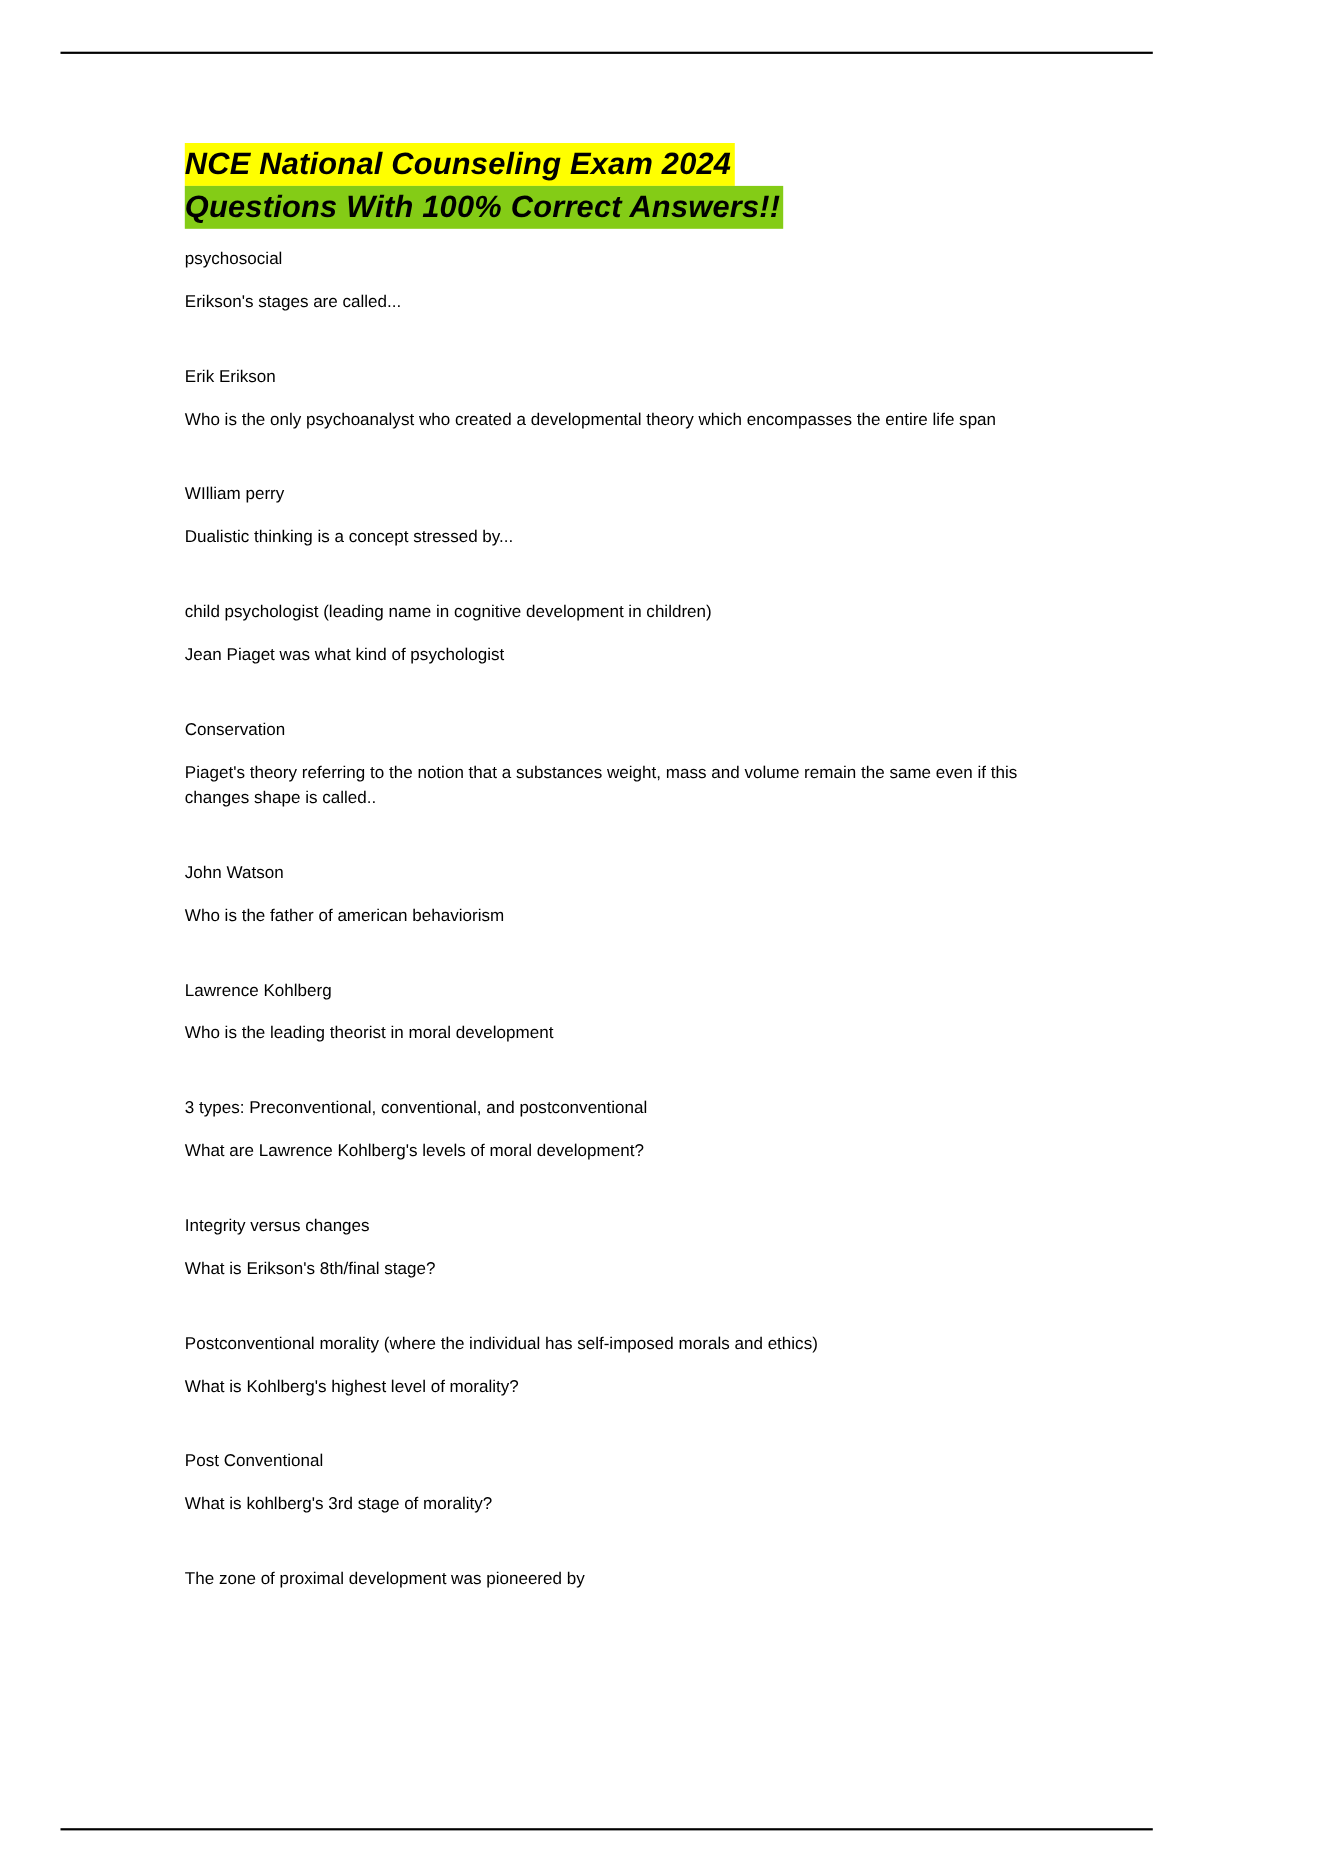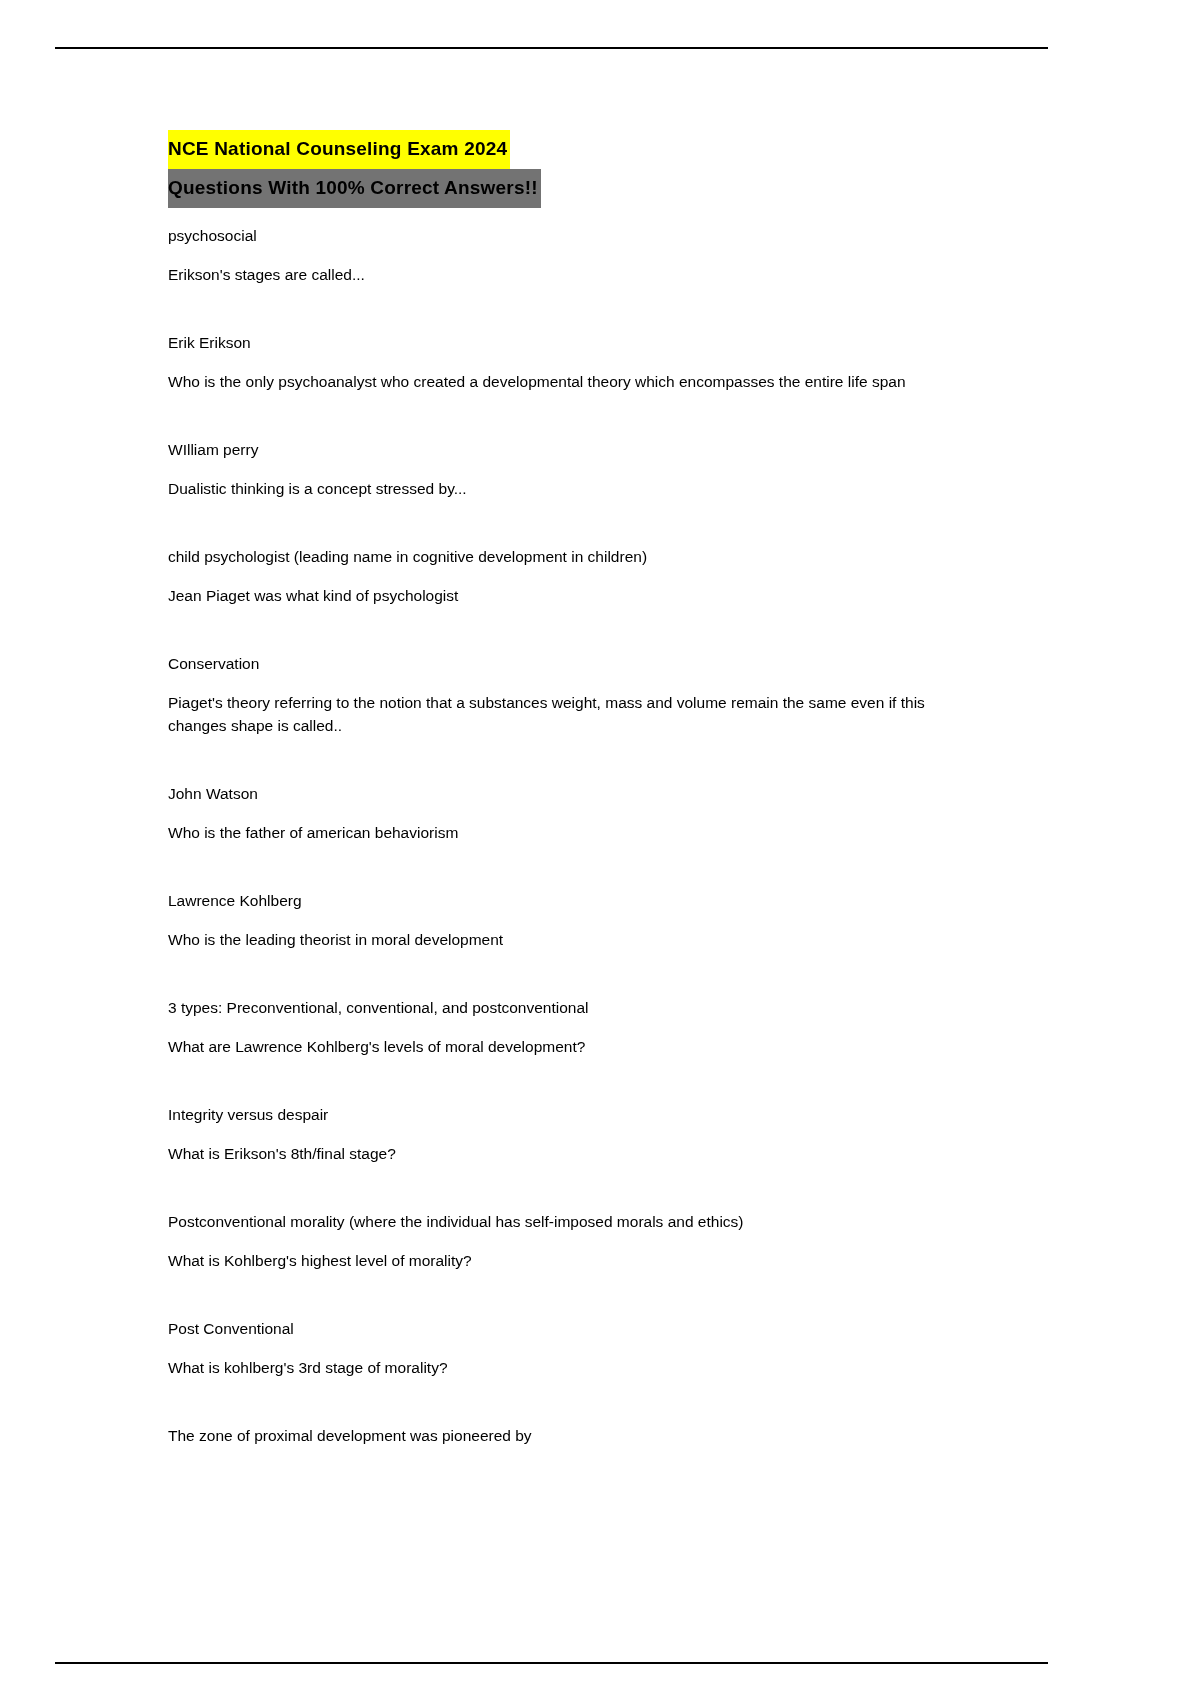--- a/index.html
+++ b/index.html
@@ -24,25 +24,26 @@
   }
   .rule.top { top: 47px; }
   .rule.bottom { top: 1662px; }
   .content {
     position: absolute;
     left: 168px;
     top: 130px;
     width: 760px;
   }
   h1.doc-title {
-    font-size: 19px;
+    font-size: 28px;
     line-height: 37px;
     font-weight: bold;
     margin-bottom: 10px;
     letter-spacing: 0.2px;
+    font-style: italic;
   }
   h1.doc-title .hl {
     display: inline-block;
     padding: 0 3px 2px 0;
   }
   .qa-block {
     margin-bottom: 45px;
     font-size: 15.5px;
     line-height: 23px;
   }
@@ -54,21 +55,21 @@
 </style>
 </head>
 <body>
 
 <div class="page">
   <div class="rule top"></div>
 
   <div class="content">
     <h1 class="doc-title">
       <span class="hl" style="background: rgb(255, 255, 0);">NCE National Counseling Exam 2024</span><br>
-      <span class="hl" style="background: #737373;">Questions With 100% Correct Answers!!</span>
+      <span class="hl" style="background: #84cc16;">Questions With 100% Correct Answers!!</span>
     </h1>
 
     <div id="qa-list">
   <div class="qa-block">
     <span class="answer">psychosocial</span>
     <span class="question">Erikson's stages are called...</span>
   </div>
 
   <div class="qa-block">
     <span class="answer">Erik Erikson</span>
@@ -100,21 +101,21 @@
     <span class="question">Who is the leading theorist in moral development</span>
   </div>
 
   <div class="qa-block">
     <span class="answer">3 types: Preconventional, conventional, and postconventional</span>
     <span class="question">What are Lawrence Kohlberg's levels of moral development?</span>
   </div>
 
 
   <div class="qa-block">
-    <span class="answer">Integrity versus despair</span>
+    <span class="answer">Integrity versus changes</span>
     <span class="question">What is Erikson's 8th/final stage?</span>
   </div>
 
   <div class="qa-block">
     <span class="answer">Postconventional morality (where the individual has self-imposed morals and ethics)</span>
     <span class="question">What is Kohlberg's highest level of morality?</span>
   </div>
 
   <div class="qa-block">
     <span class="answer">Post Conventional</span>

